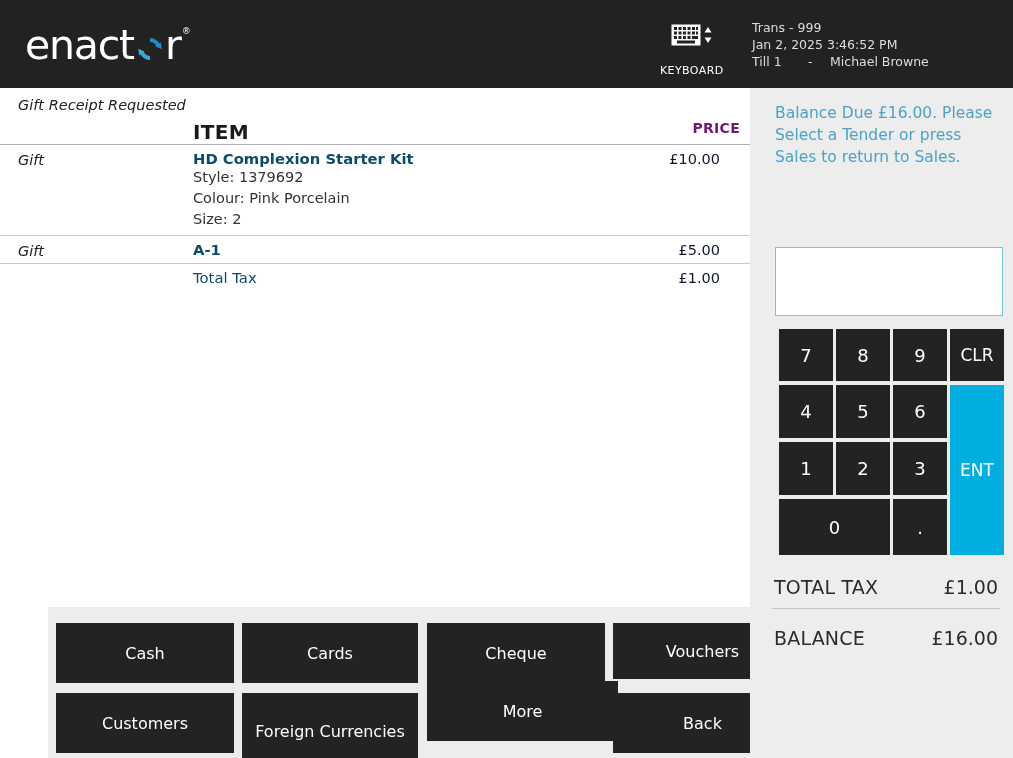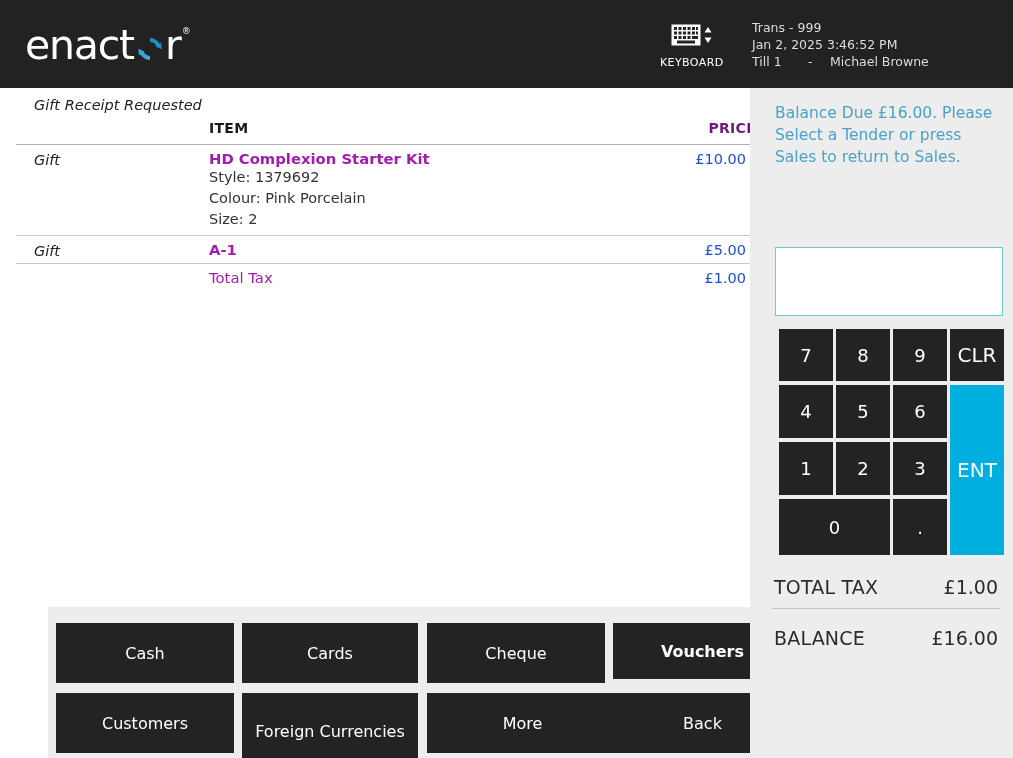--- a/index.html
+++ b/index.html
@@ -49,88 +49,88 @@
   .kbd-block {
     position: absolute; left: 660px; top: 22px;
     width: 62px;
     text-align: center;
     color: #ffffff;
   }
   .kbd-icon-row { display: flex; align-items: center; justify-content: center; height: 26px; }
   .kbd-icon { width: 30px; height: 22px; }
   .kbd-spin { width: 8px; height: 20px; margin-left: 3px; }
   .kbd-label {
-    font-size: 11px; letter-spacing: 0.4px; margin-top: 8px;
+    font-size: 11px; letter-spacing: 0.4px; margin-top: 16px;
     color: #ffffff;
   }
 
   .trans-block {
     position: absolute; left: 752px; top: 19px;
     color: #dddddd;
     font-size: 12.5px;
     line-height: 17px;
   }
   .trans-block .line { white-space: pre; }
   .trans-line3 { display: flex; }
   .trans-till { width: 56px; }
   .trans-dash { width: 22px; }
 
   
   .receipt {
-    position: absolute; left: 16px; top: 88px;
+    position: absolute; left: 0; top: 88px;
     width: 848px; height: 519px;
     background: #ffffff;
   }
   .gift-receipt-note {
     position: absolute; left: 18px; top: 9px;
     font-style: italic;
     font-size: 14.5px;
     color: #222222;
   }
   .table-head {
     position: absolute; left: 0; top: 32px;
     width: 750px; height: 22px;
   }
   .th-item {
     position: absolute; left: 193px; top: 0;
-    font-size: 14px; font-weight: bold; color: #1a1a1a;
+    font-size: 20px; font-weight: bold; color: #1a1a1a;
     letter-spacing: 0.3px;
   }
   .th-price {
     position: absolute; right: 10px; top: 0;
     font-size: 14px; font-weight: bold; color: #701a75;
     letter-spacing: 0.3px;
   }
   .rows {
     position: absolute; left: 0; top: 56px;
     width: 750px;
   }
   .row {
     position: relative;
     width: 750px;
     border-top: 1px solid #c9c9c9;
-    padding: 5px 10px 5px 0;
+    padding: 5px 20px 5px 0;
   }
   .row.first { border-top: 1px solid #b0b0b0; }
   .row-flag {
     position: absolute; left: 18px; top: 7px;
     font-style: italic;
     font-size: 14.5px;
     color: #222222;
   }
   .row-body { margin-left: 193px; margin-right: 0; }
   .row-topline {
     display: flex; justify-content: space-between; align-items: baseline;
   }
   .row-name {
-    font-size: 14.8px; font-weight: bold; color: #a21caf;
+    font-size: 14.8px; font-weight: bold; color: #0c4a6e;
   }
   .row-name.plain { font-weight: normal; }
   .row-price {
-    font-size: 14.5px; color: #1d4ed8; padding-right: 10px;
+    font-size: 14.5px; color: #0f172a; padding-right: 10px;
   }
   .row-attr {
     font-size: 14.5px; color: #333333; line-height: 21px;
   }
 
   
   .right {
     position: absolute; left: 750px; top: 88px;
     width: 263px; height: 670px;
     background: #ededed;
@@ -162,21 +162,21 @@
     position: absolute;
     background: #232323;
     color: #ffffff;
     display: flex; align-items: center; justify-content: center;
     font-size: 18px;
     border: none;
     font-family: "DejaVu Sans", "Liberation Sans", sans-serif;
     cursor: pointer;
   }
   .key.accent { background: #00aee0; }
-  .key.small { font-size: 20px; }
+  .key.small { font-size: 17px; }
 
   .totals {
     position: absolute; left: 22px; top: 482px;
     width: 228px;
   }
   .total-row {
     display: flex; justify-content: space-between; align-items: baseline;
     padding: 6px 2px 10px 2px;
   }
   .total-row.divided { border-bottom: 1px solid #c6c6c6; }
@@ -310,24 +310,24 @@
             </div>
           </div>
         </div>
       </div>
   </div>
 
   <div class="btn-panel" id="btn-panel">
       <button class="tbtn" style="left: 8px; top: 16px; width: 178px; height: 60px;">Cash</button>
       <button class="tbtn" style="left: 379px; top: 16px; width: 178px; height: 60px;">Cheque</button>
       <button class="tbtn" style="left: 194px; top: 16px; width: 176px; height: 60px;">Cards</button>
-      <button class="tbtn" style="left: 565px; top: 16px; width: 179px; height: 56px; font-weight: bold;">Vouchers</button>
+      <button class="tbtn" style="left: 565px; top: 16px; width: 179px; height: 56px;">Vouchers</button>
       <button class="tbtn" style="left: 8px; top: 86px; width: 178px; height: 60px;">Customers</button>
       <button class="tbtn" style="left: 194px; top: 86px; width: 176px; height: 76px;">Foreign Currencies</button>
-      <button class="tbtn" style="left: 379px; top: 86px; width: 191px; height: 60px;">More</button>
+      <button class="tbtn" style="left: 379px; top: 74px; width: 191px; height: 60px;">More</button>
       <button class="tbtn" style="left: 565px; top: 86px; width: 179px; height: 60px;">Back</button>
     </div>
 
   <div class="right">
     <div class="msg">Balance Due £16.00. Please Select a Tender or press Sales to return to Sales.</div>
 
     <input class="amount-input" type="text" value="" style="">
 
     <div class="keypad" id="keypad">
         <button class="key" style="left: 0px; top: 0px; width: 54px; height: 52px;">7</button>

